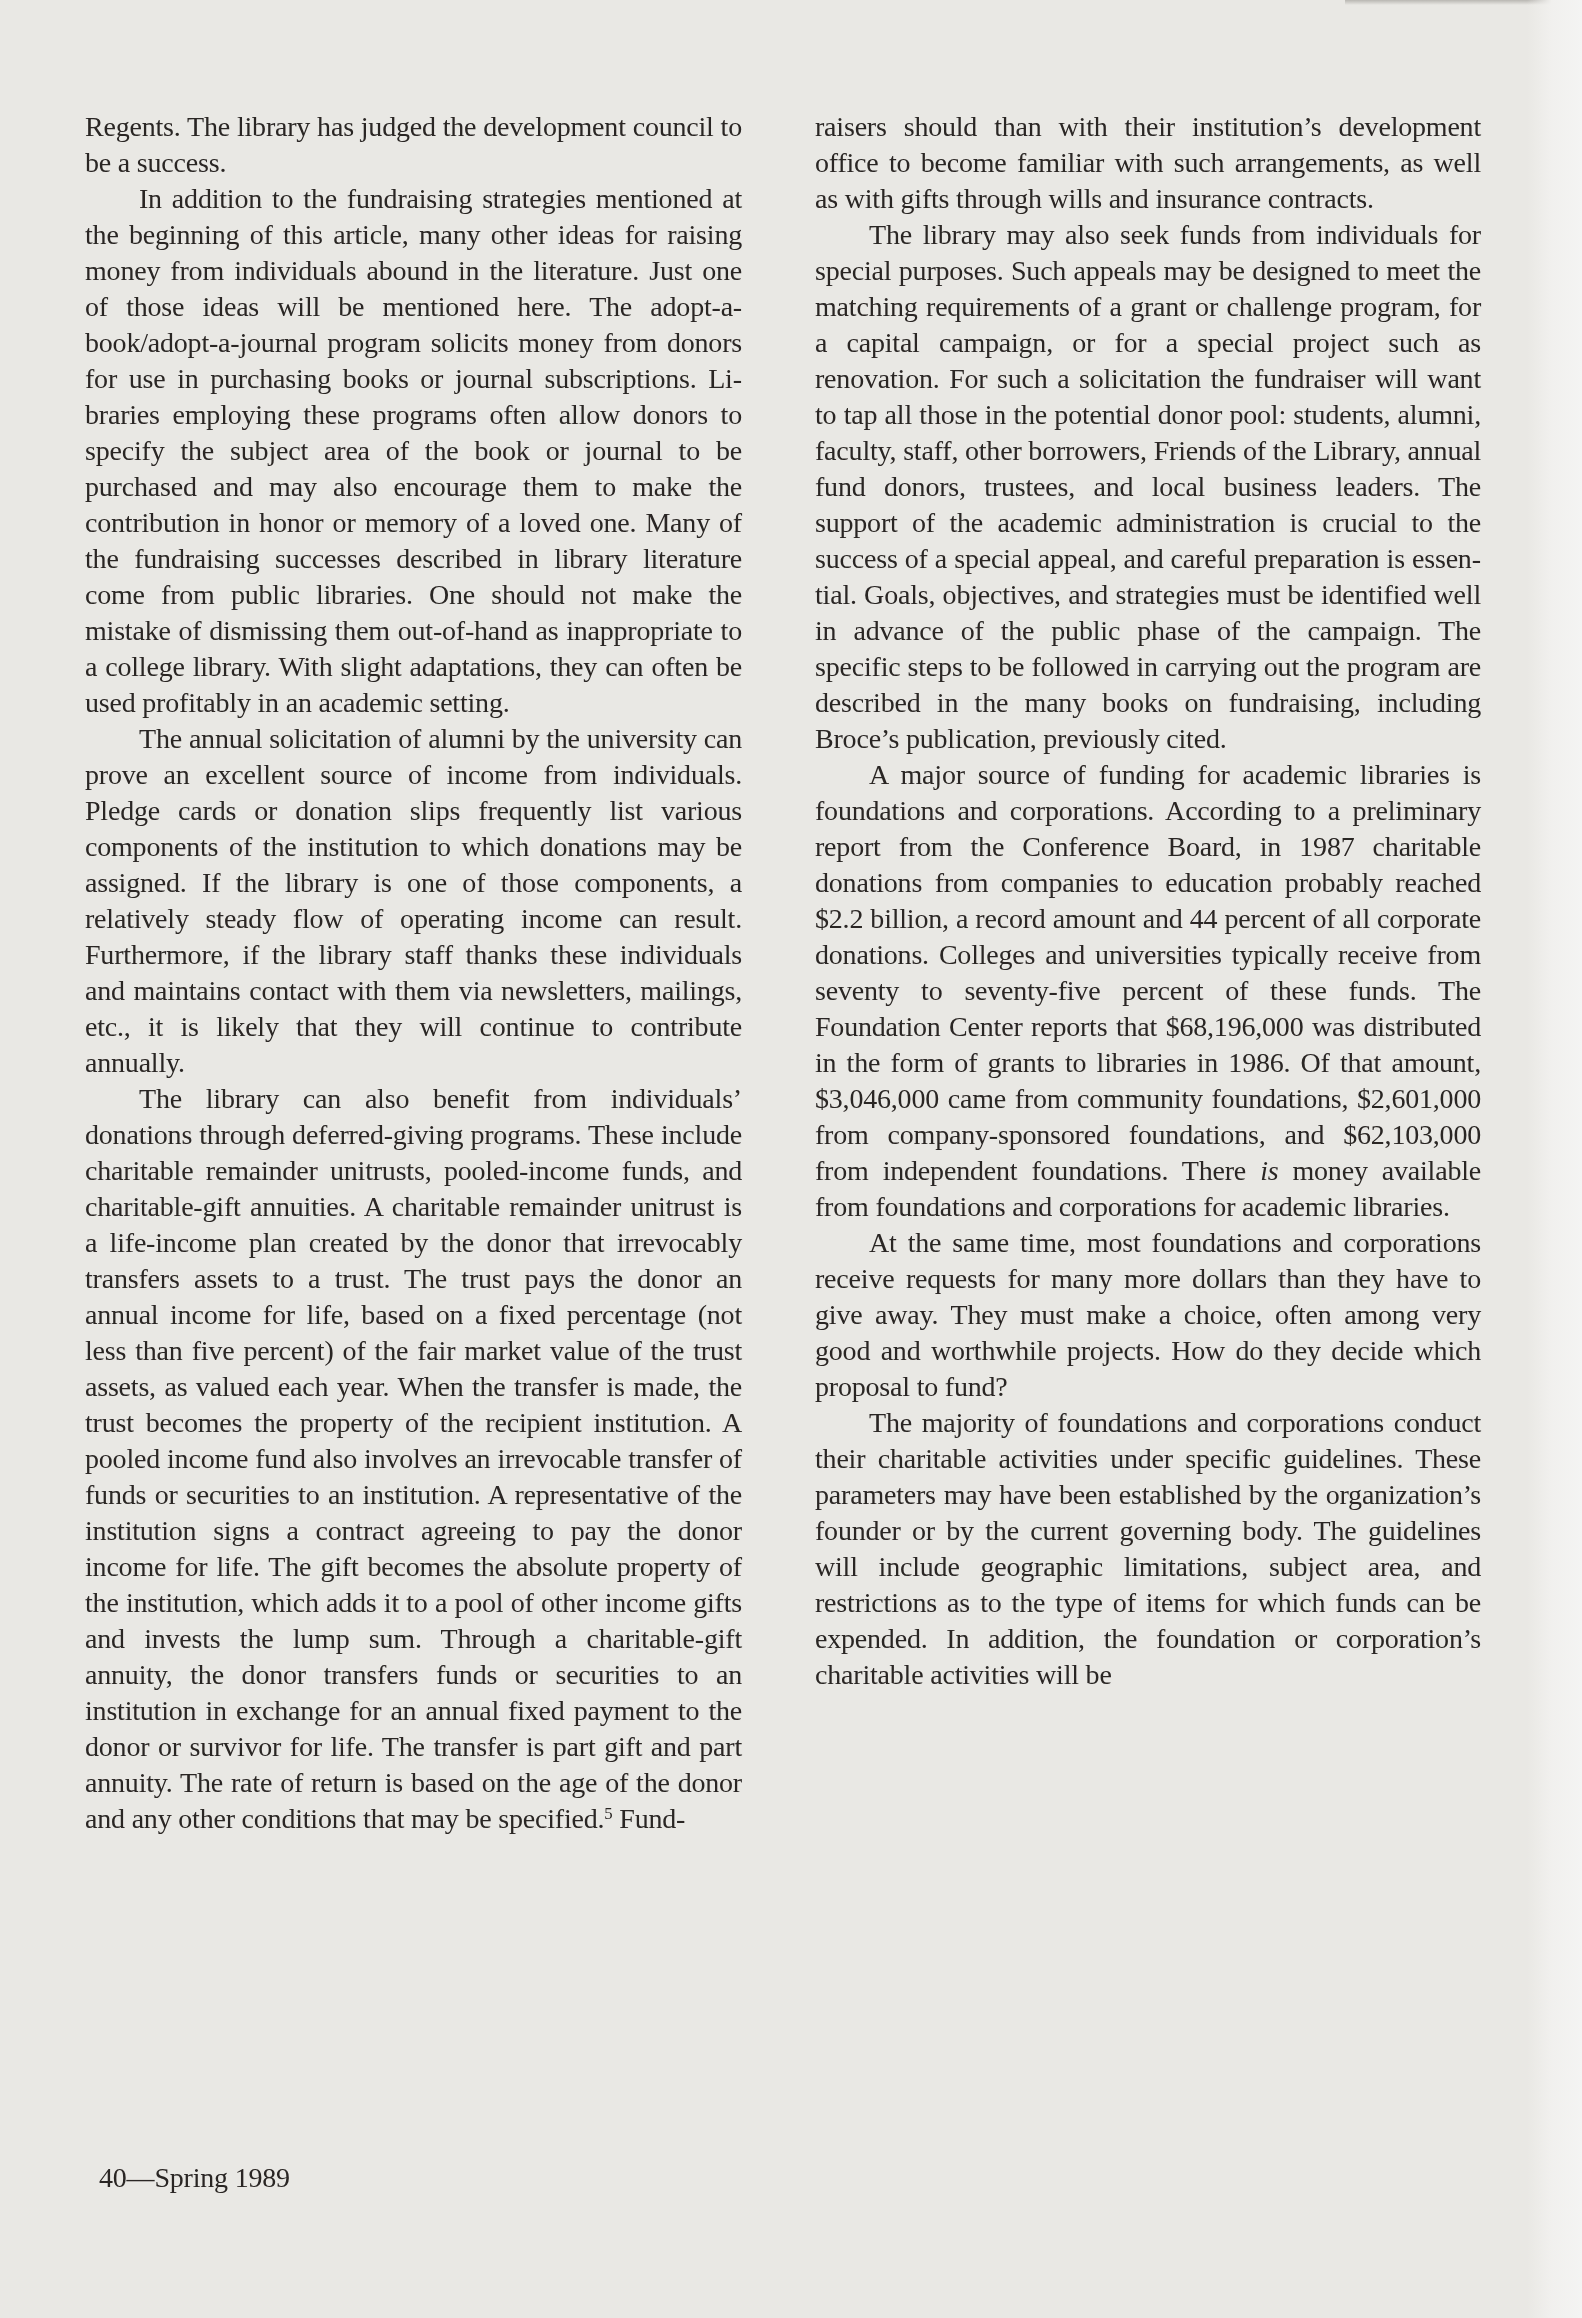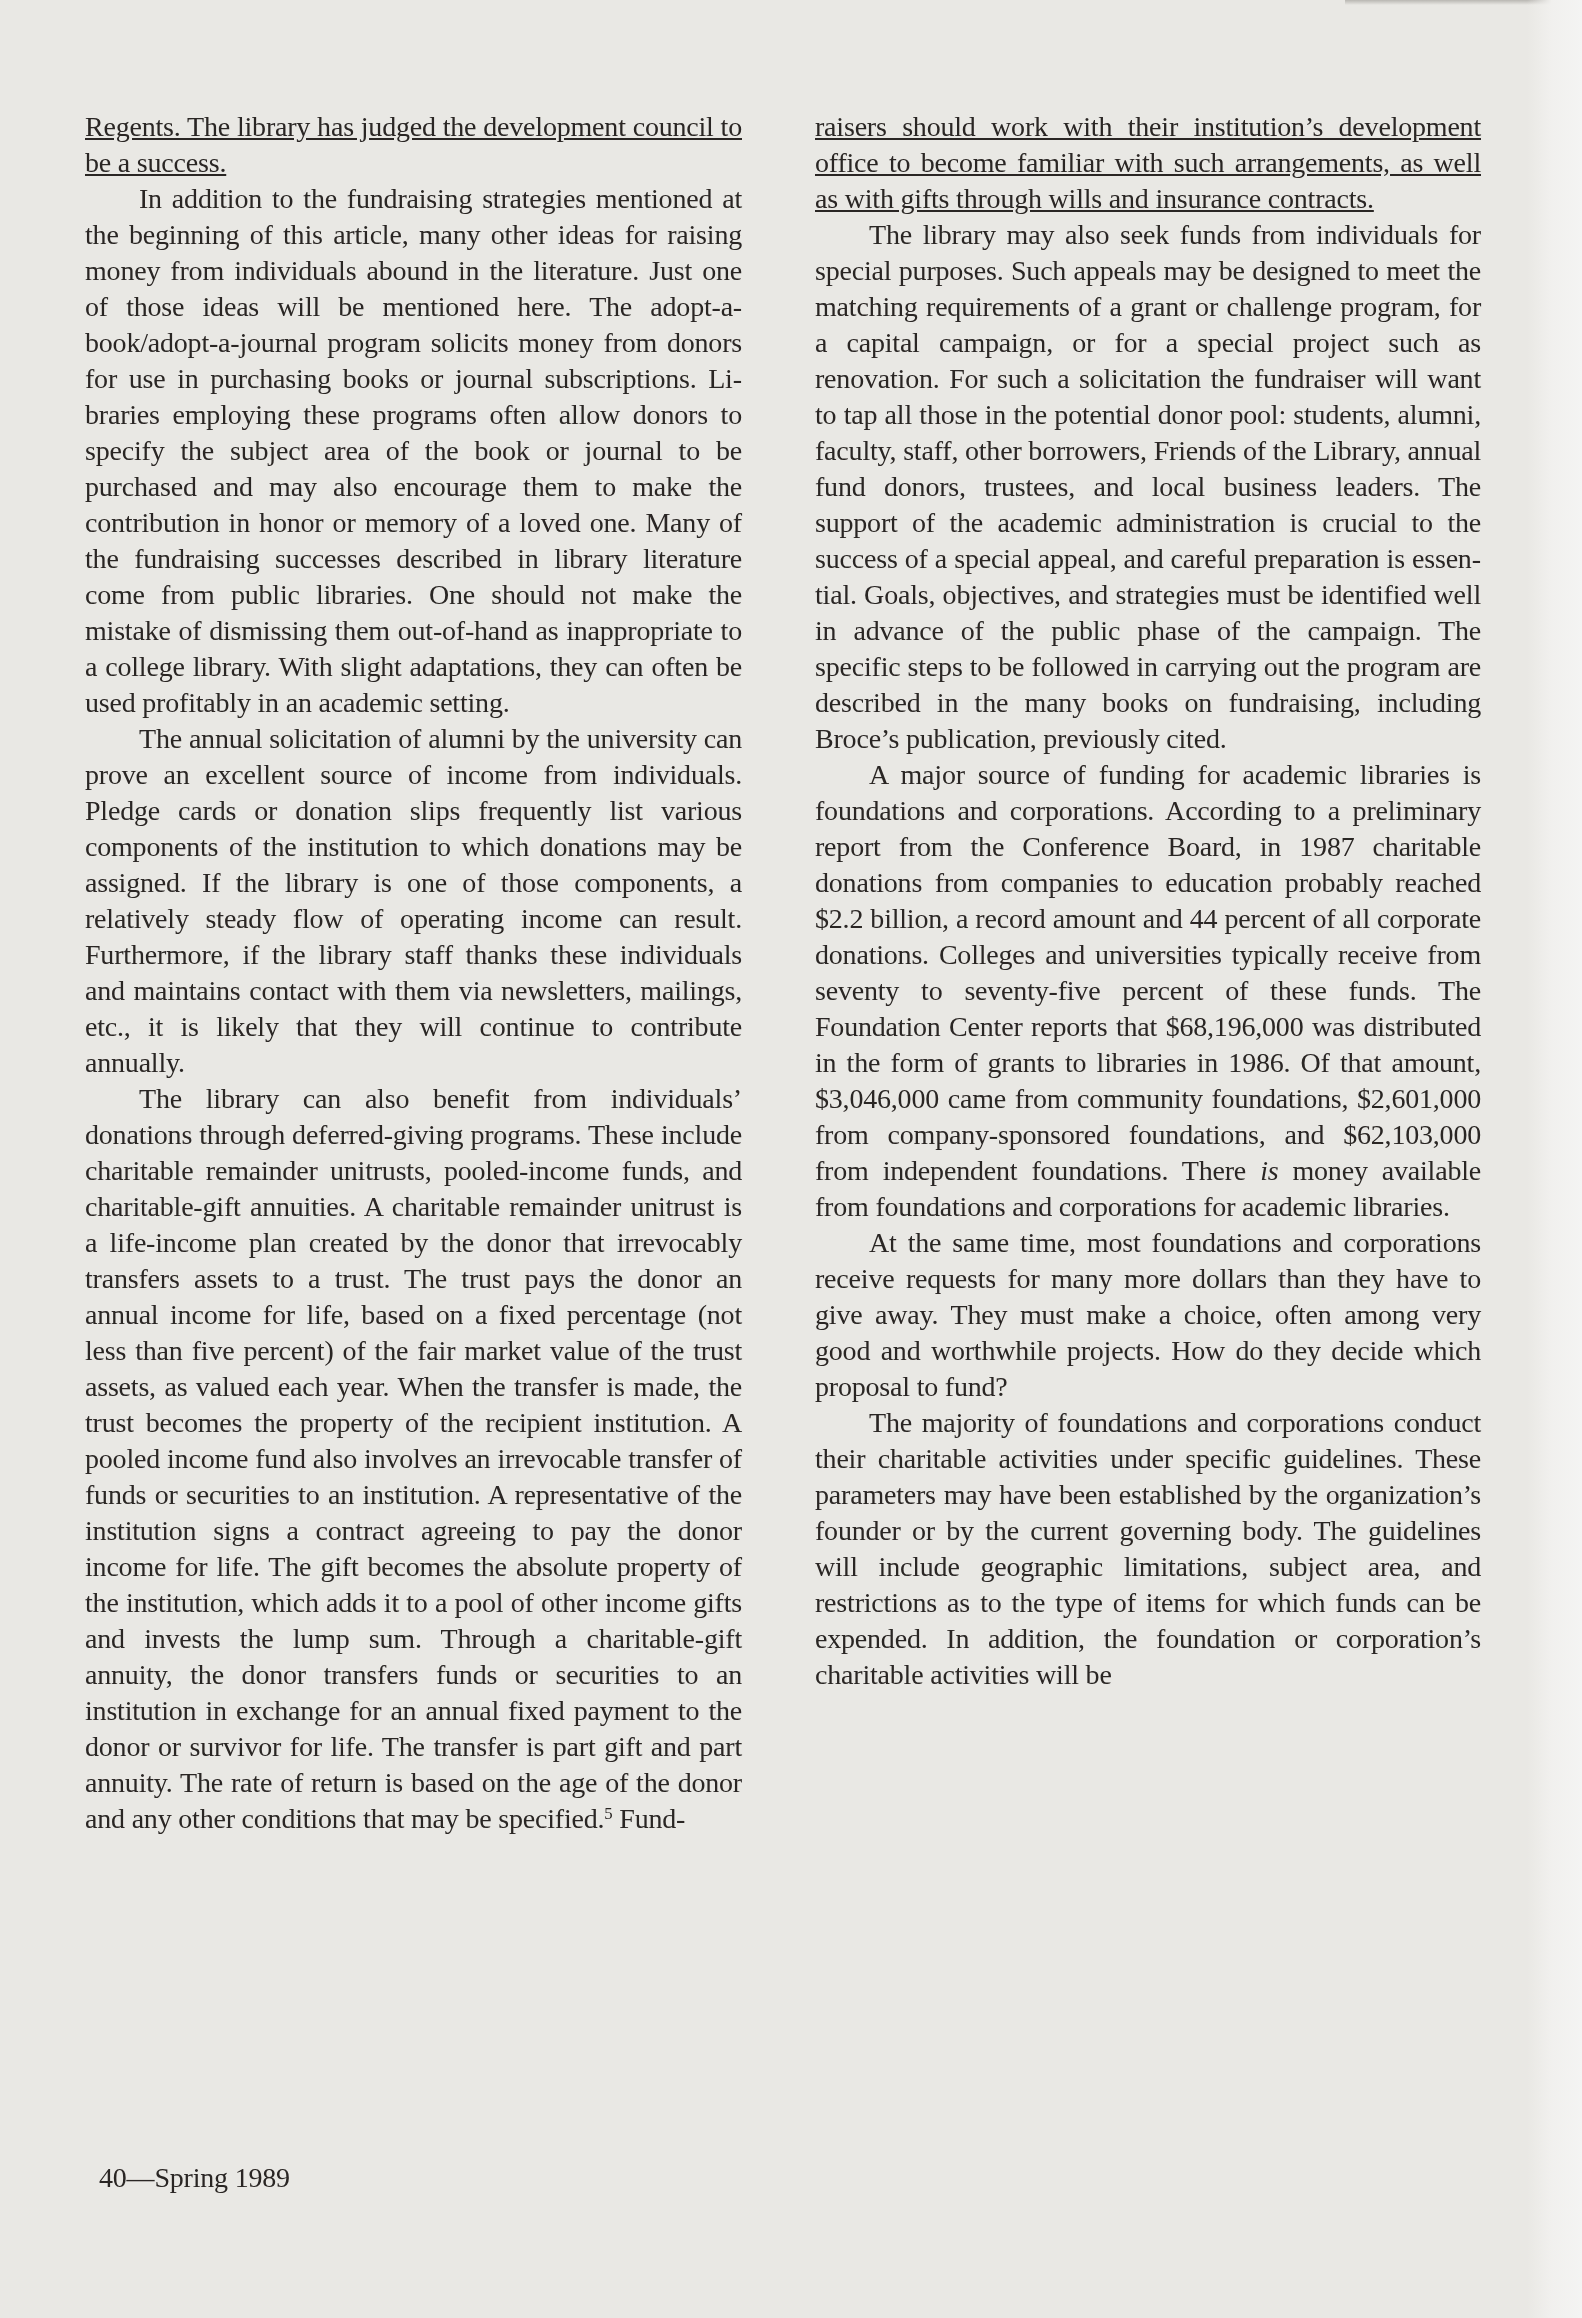--- a/index.html
+++ b/index.html
@@ -21,21 +21,21 @@
   .column {
     position: absolute; top: 109px;
     font-size: 28px; line-height: 36px;
     text-align: justify;
     letter-spacing: -0.2px;
     word-spacing: 0px;
   }
   .col-left  { left: 85px; width: 657px; }
   .col-right { left: 815px; width: 666px; }
   .column p { margin: 0; text-indent: 54px; hyphens: manual; }
-  .column p.no-indent { text-indent: 0; text-decoration: underline; }
+  .column p.no-indent { text-indent: 0; }
   .heading {
     font-weight: bold; font-size: 26px; line-height: 36px;
     margin: 32px 0 16.6px 0; text-indent: 0; text-align: left;
   }
   sup { font-size: 60%; line-height: 0; vertical-align: 0.55em; }
   .footer {
     position: absolute; left: 99px; top: 2160px;
     font-size: 28px; line-height: 36px; letter-spacing: -0.2px;
   }
   em { font-style: italic; margin-top: 24px; }
@@ -47,21 +47,21 @@
 <div class="page-shade-right"></div>
 
 <div class="column col-left">
   <p class="no-indent">Regents. The library has judged the development council to be a success.</p>
   <p>In addition to the fundraising strategies men­tioned at the beginning of this article, many other ideas for raising money from individuals abound in the literature. Just one of those ideas will be mentioned here. The adopt-a-book/adopt-a-jour­nal program solicits money from donors for use in purchasing books or journal subscriptions. Li­braries employing these programs often allow donors to specify the subject area of the book or journal to be purchased and may also encourage them to make the contribution in honor or memory of a loved one. Many of the fundraising successes described in library literature come from public libraries. One should not make the mistake of dismissing them out-of-hand as inap­propriate to a college library. With slight adapta­tions, they can often be used profitably in an academic setting.</p>
   <p>The annual solicitation of alumni by the uni­versity can prove an excellent source of income from individuals. Pledge cards or donation slips frequently list various components of the insti­tution to which donations may be assigned. If the library is one of those components, a relatively steady flow of operating income can result. Furthermore, if the library staff thanks these individuals and maintains contact with them via newsletters, mailings, etc., it is likely that they will continue to contribute annually.</p>
   <p><span>The library can also benefit from individuals’ donations through deferred-giving programs. These include charitable remainder unitrusts, pooled-income funds, and charitable-gift annui­ties. A charitable remainder unitrust is a life-income plan created by the donor that irrevocably transfers assets to a trust. The trust pays the donor an annual income for life, based on a fixed percentage (not less than five percent) of the fair market value of the trust assets, as valued each year. When the transfer is made, the trust becomes the property of the recipient institution. A pooled income fund also involves an irrevocable transfer of funds or securities to an institution. A representative of the institution signs a contract agreeing to pay the donor income for life. The gift becomes the absolute property of the institution, which adds it to a pool of other income gifts and invests the lump sum. Through a charitable-gift annuity, the donor transfers funds or securities to an institution in exchange for an annual fixed payment to the donor or survivor for life. The transfer is part gift and part annuity. The rate of return is based on the age of the donor and any other conditions that may be specified.</span><sup>5</sup><span> Fund-</span></p>
 </div>
 
 <div class="column col-right">
-  <p class="no-indent">raisers should work with their institution’s development office to become familiar with such arrangements, as well as with gifts through wills and insurance contracts.</p>
+  <p class="no-indent">raisers should than with their institution’s development office to become familiar with such arrangements, as well as with gifts through wills and insurance contracts.</p>
   <p>The library may also seek funds from individ­uals for special purposes. Such appeals may be designed to meet the matching requirements of a grant or challenge program, for a capital cam­paign, or for a special project such as renovation. For such a solicitation the fundraiser will want to tap all those in the potential donor pool: students, alumni, faculty, staff, other borrowers, Friends of the Library, annual fund donors, trustees, and local business leaders. The support of the aca­demic administration is crucial to the success of a special appeal, and careful preparation is essen­tial. Goals, objectives, and strategies must be iden­tified well in advance of the public phase of the campaign. The specific steps to be followed in carrying out the program are described in the many books on fundraising, including Broce’s publication, previously cited.</p>
   <p><span>A major source of funding for academic libraries is foundations and corporations. Accord­ing to a preliminary report from the Conference Board, in 1987 charitable donations from com­panies to education probably reached $2.2 billion, a record amount and 44 percent of all corporate donations. Colleges and universities typically receive from seventy to seventy-five percent of these funds. The Foundation Center reports that $68,196,000 was distributed in the form of grants to libraries in 1986. Of that amount, $3,046,000 came from community foundations, $2,601,000 from company-sponsored foundations, and $62,103,000 from independent foundations. There </span><em>is</em><span> money available from foundations and corpo­rations for academic libraries.</span></p>
   <p>At the same time, most foundations and cor­porations receive requests for many more dollars than they have to give away. They must make a choice, often among very good and worthwhile projects. How do they decide which proposal to fund?</p>
   <p>The majority of foundations and corpora­tions conduct their charitable activities under specific guidelines. These parameters may have been established by the organization’s founder or by the current governing body. The guidelines will include geographic limitations, subject area, and restrictions as to the type of items for which funds can be expended. In addition, the founda­tion or corporation’s charitable activities will be</p>
 </div>
 
 <div class="footer">40—Spring 1989</div>
 
 
 </body></html>

